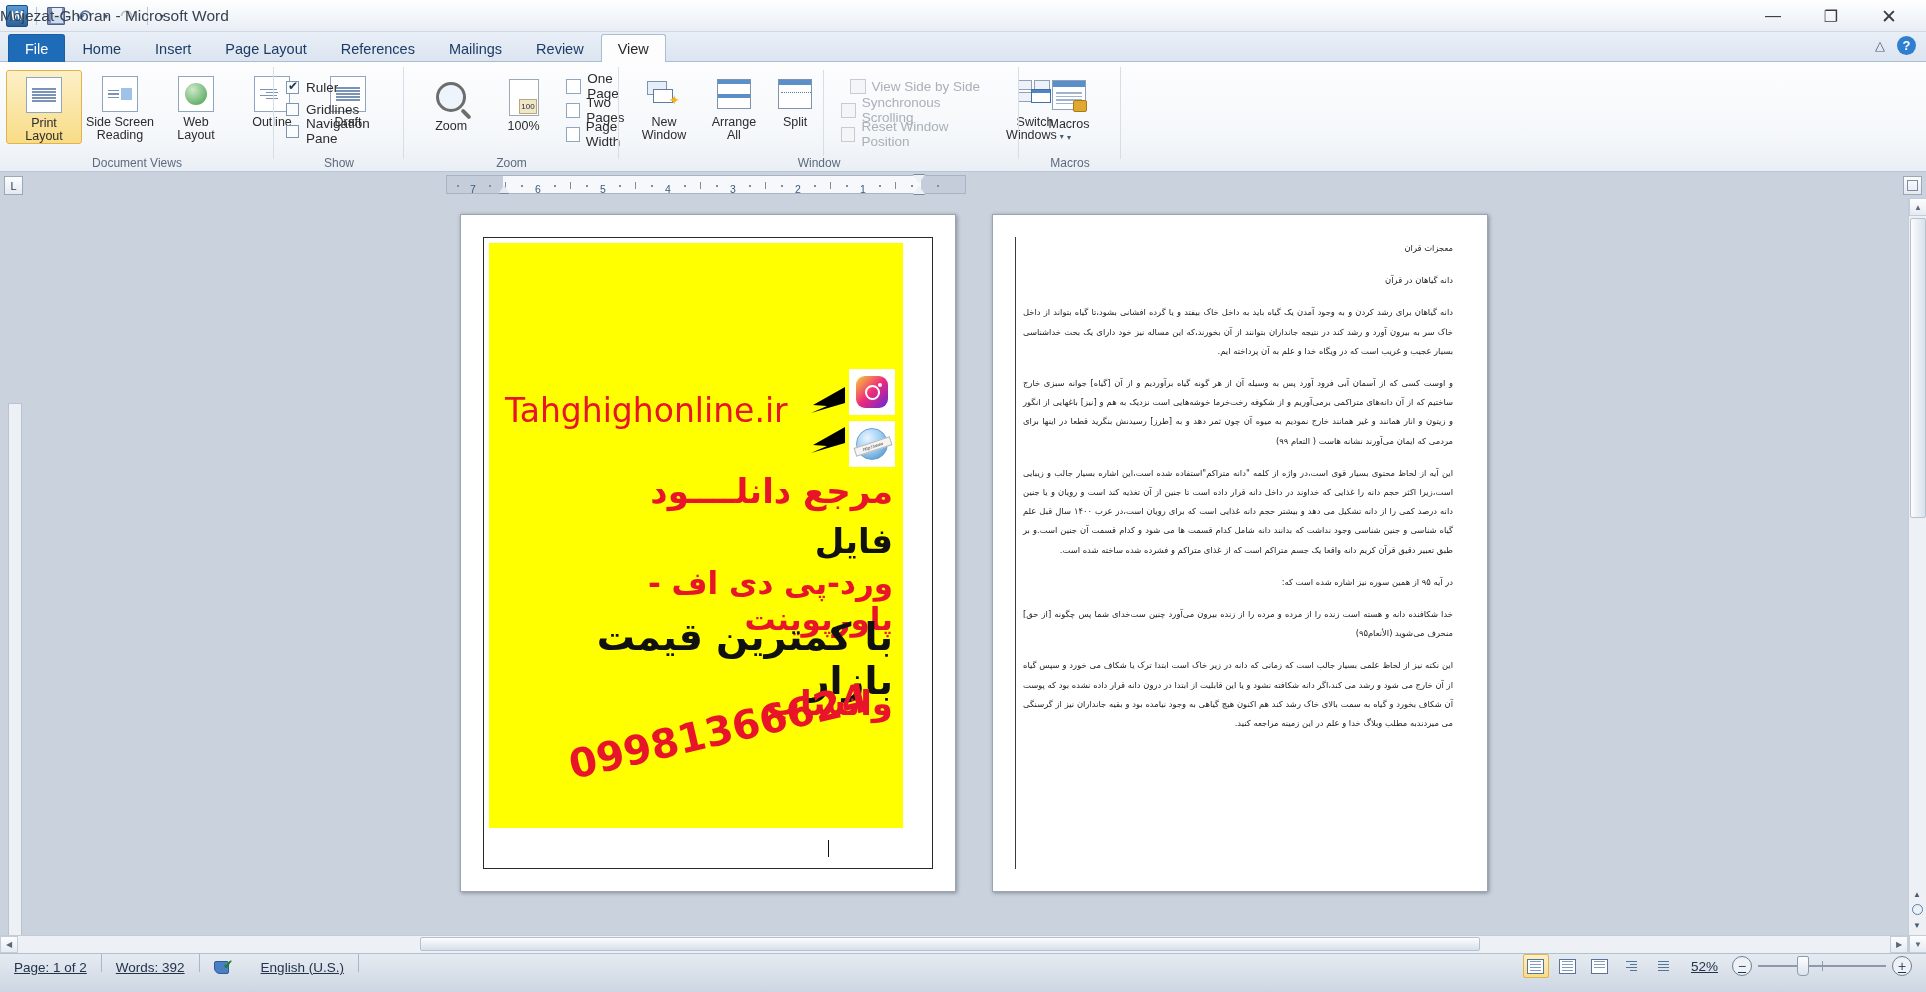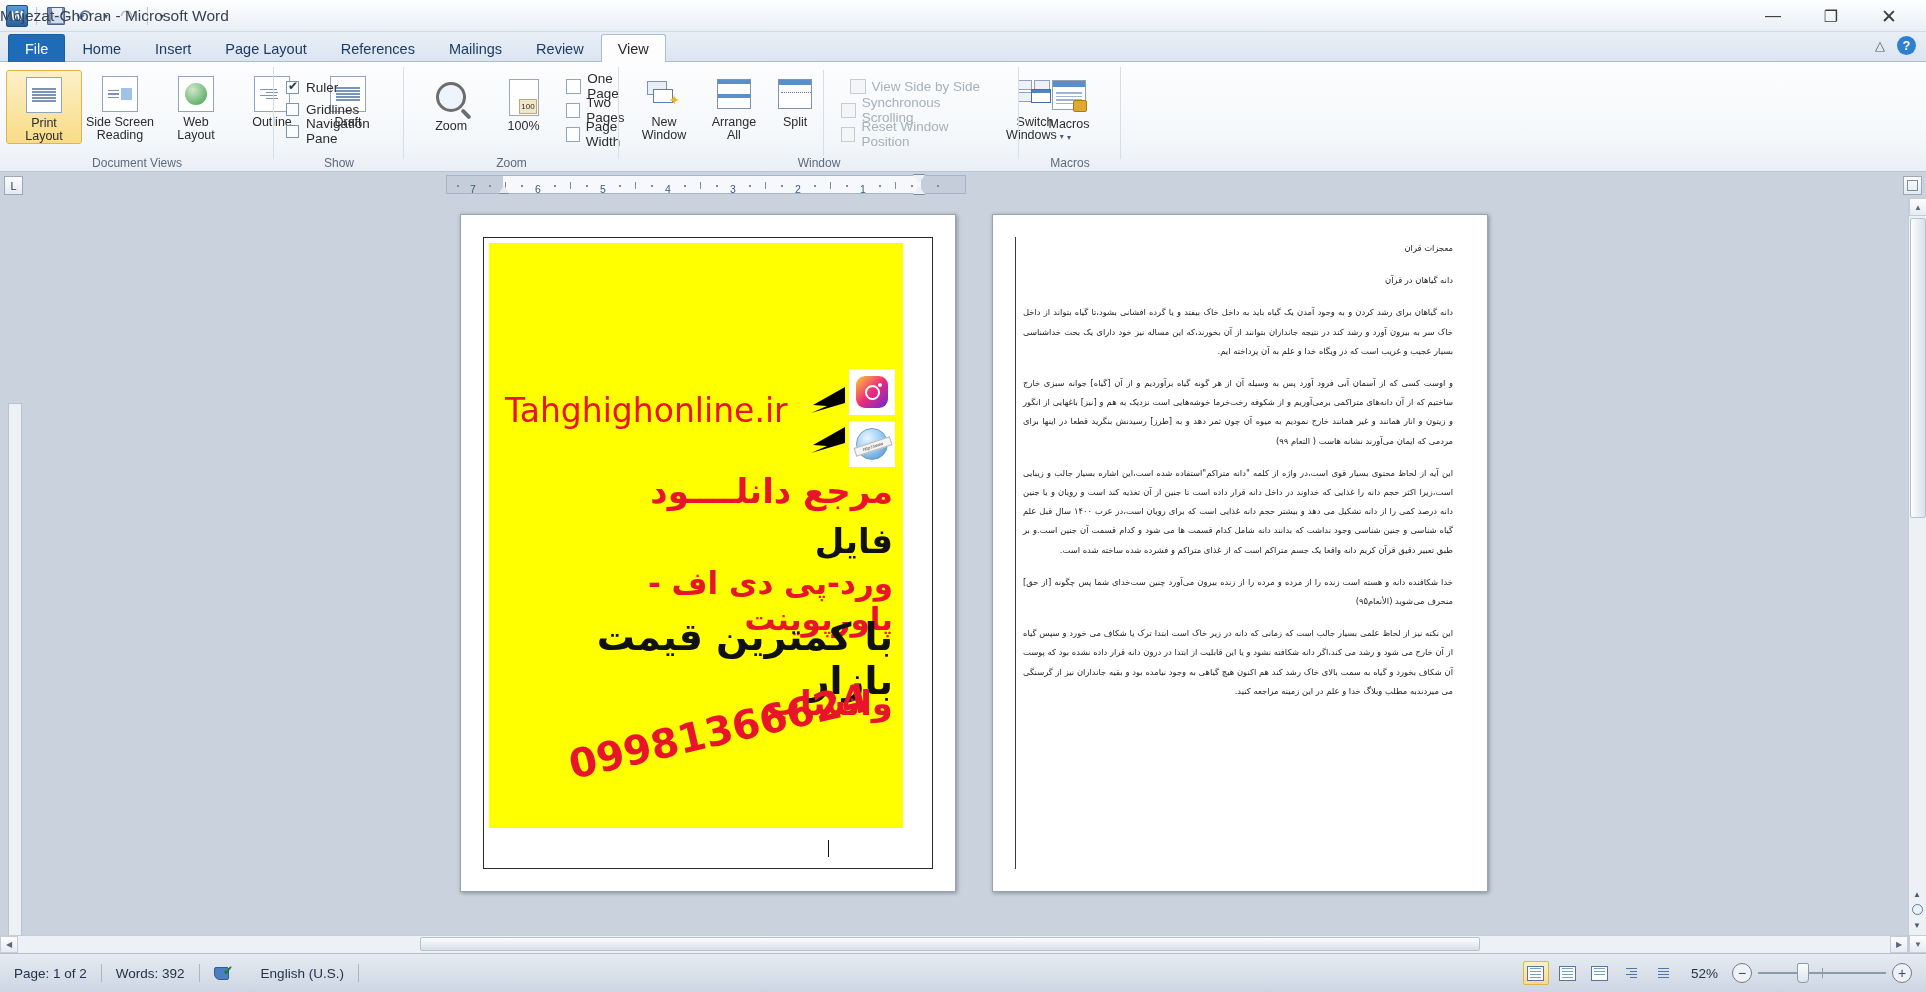--- a/index.html
+++ b/index.html
@@ -216,22 +216,22 @@
   .hscroll .thumb { position: absolute; left: 420px; top: 1px; width: 1060px; height: 14px; background: linear-gradient(to bottom,#fdfdfe,#d8e0ea); border: 1px solid #b6c1cf; border-radius: 2px; }
   .hscroll .btn { position:absolute; top:0; width:18px; height:17px; display:flex; align-items:center; justify-content:center; font-size:8px; color:#5a6a7d; background: linear-gradient(to bottom,#fdfdfe,#e6ebf2); border:1px solid #c3ccd8; }
   .browse-obj { position: absolute; right: 1px; bottom: 20px; width: 16px; }
   .bo-btn { width:16px; height:16px; display:flex; align-items:center; justify-content:center; font-size:8px; color:#4a5a6e; }
   .bo-ball { width:11px; height:11px; border-radius:50%; border:1.5px solid #5d7da5; margin: 2px auto; background:#eaf0f8; }
 
   
   .statusbar {
     position: absolute; bottom: 0; left: 0; width: 1926px; height: 39px;
     background: linear-gradient(to bottom,#e6ebf2,#ccd6e2);
-    border-top: 1px solid #b3c0d0; display: flex; align-items: center;
-    font-size: 13.5px; color: #23334a;
+    border-top: 1px solid #b3c0d0; display: flex; align-items: flex-start;
+    font-size: 13.5px; color: #23334a; text-decoration: underline;
   }
   .sb-item { padding: 0 14px; height: 26px; display: flex; align-items: center; gap: 7px; border-radius: 2px; }
   .sb-div { width: 1px; height: 18px; background: #a9b7c8; }
   .spell-ico { width: 19px; height: 17px; position: relative; }
   .spell-ico .bk { position:absolute; left:0; top:2px; width:15px; height:13px; background:#4a7fc1; border:1px solid #2f5c96; border-radius:2px 2px 2px 6px; }
   .spell-ico .chk { position:absolute; right:-1px; top:-2px; color:#1e7a1e; font-size:13px; font-weight:bold; }
   .sb-right { margin-left: auto; display: flex; align-items: center; gap: 6px; padding-right: 14px; }
   .vbtn { width: 26px; height: 24px; display: flex; align-items: center; justify-content: center; border-radius: 2px; }
   .vbtn.sel { background: linear-gradient(to bottom,#fdf0c8,#f8dc86); border: 1px solid #e0b44c; }
   .vb-ico { width: 17px; height: 15px; border: 1px solid #56759c; background: #fff; }
@@ -587,20 +587,21 @@
     </div>
 
     <div class="page page2">
       <div class="page-inner"></div>
       <div class="p2body">
         <p class="head">معجزات قران</p>
         <p class="head">دانه گیاهان در قرآن</p>
         <p>دانه گیاهان برای رشد کردن و به وجود آمدن یک گیاه باید به داخل خاک بیفتد و یا گرده افشانی بشود،تا گیاه بتواند از داخل خاک سر به بیرون آورد و رشد کند در نتیجه جانداران بتوانند از آن بخورند،که این مساله نیز خود دارای یک بحث خداشناسی بسیار عجیب و غریب است که در ویگاه خدا و علم به آن پرداخته ایم.</p>
         <p>و اوست کسی که از آسمان آبی فرود آورد پس به وسیله آن از هر گونه گیاه برآوردیم و از آن [گیاه] جوانه سبزی خارج ساختیم که از آن دانه‌های متراکمی برمی‌آوریم و از شکوفه رخت‌خرما خوشه‌هایی است نزدیک به هم و [نیز] باغهایی از انگور و زیتون و انار همانند و غیر همانند خارج نمودیم به میوه آن چون ثمر دهد و به [طرز] رسیدنش بنگرید قطعا در اینها برای مردمی که ایمان می‌آورند نشانه هاست ( التعام ۹۹)</p>
         <p>این آیه از لحاظ محتوی بسیار قوی است،در واژه از کلمه "دانه متراکم"استفاده شده است،این اشاره بسیار جالب و زیبایی است،زیرا اکثر حجم دانه را غذایی که خداوند در داخل دانه قرار داده است تا جنین از آن تغذیه کند است و رویان و یا جنین دانه درصد کمی را از دانه تشکیل می دهد و بیشتر حجم دانه غذایی است که برای رویان است،در عرب ۱۴۰۰ سال قبل علم گیاه شناسی و جنین شناسی وجود نداشت که بدانند دانه شامل کدام قسمت ها می شود و کدام قسمت آن جنین است.و بر طبق تعبیر دقیق قرآن کریم دانه واقعا یک جسم متراکم است که از غذای متراکم و فشرده شده ساخته شده است.</p>
+        <p class="head">در آیه ۹۵ از همین سوره نیز اشاره شده است که:</p>
         <p>خدا شکافنده دانه و هسته است زنده را از مرده و مرده را از زنده بیرون می‌آورد چنین ست‌خدای شما پس چگونه [از حق] منحرف می‌شوید (الأنعام۹۵)</p>
         <p>این نکته نیز از لحاظ علمی بسیار جالب است که زمانی که دانه در زیر خاک است ابتدا ترک یا شکاف می خورد و سپس گیاه از آن خارج می شود و رشد می کند،اگر دانه شکافته نشود و یا این قابلیت از ابتدا در درون دانه قرار داده نشده بود که پوست آن شکاف بخورد و گیاه به سمت بالای خاک رشد کند هم اکنون هیچ گیاهی به وجود نیامده بود و بقیه جانداران نیز از گرسنگی می میردندبه مطلب وبلاگ خدا و علم  در این زمینه مراجعه کنید.</p>
       </div>
     </div>
 
     <div class="hscroll">
       <div class="btn" style="left:0">◀</div>
       <div class="thumb"></div>
       <div class="btn" style="right:0">▶</div>
     </div>

